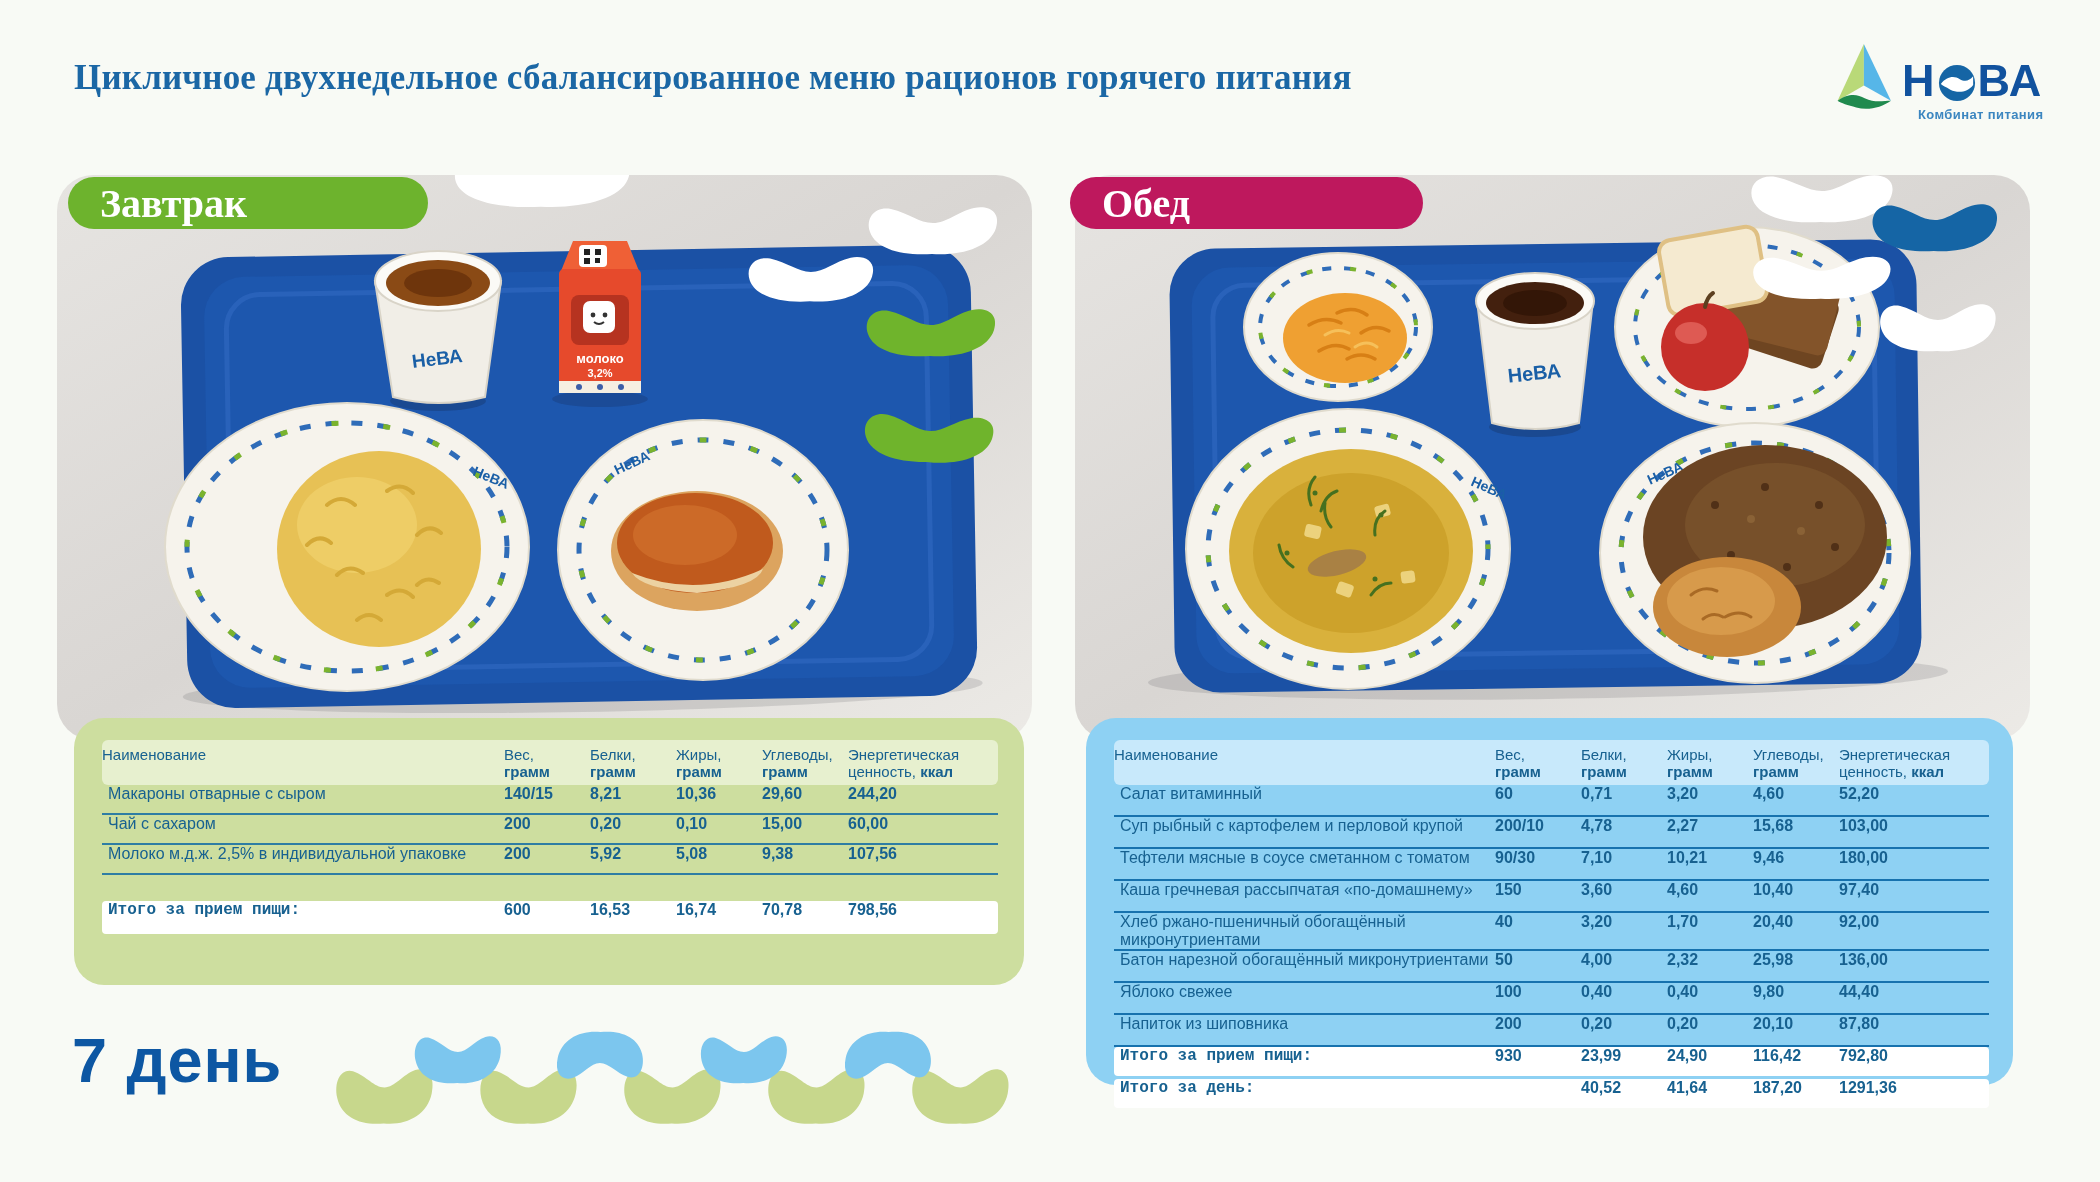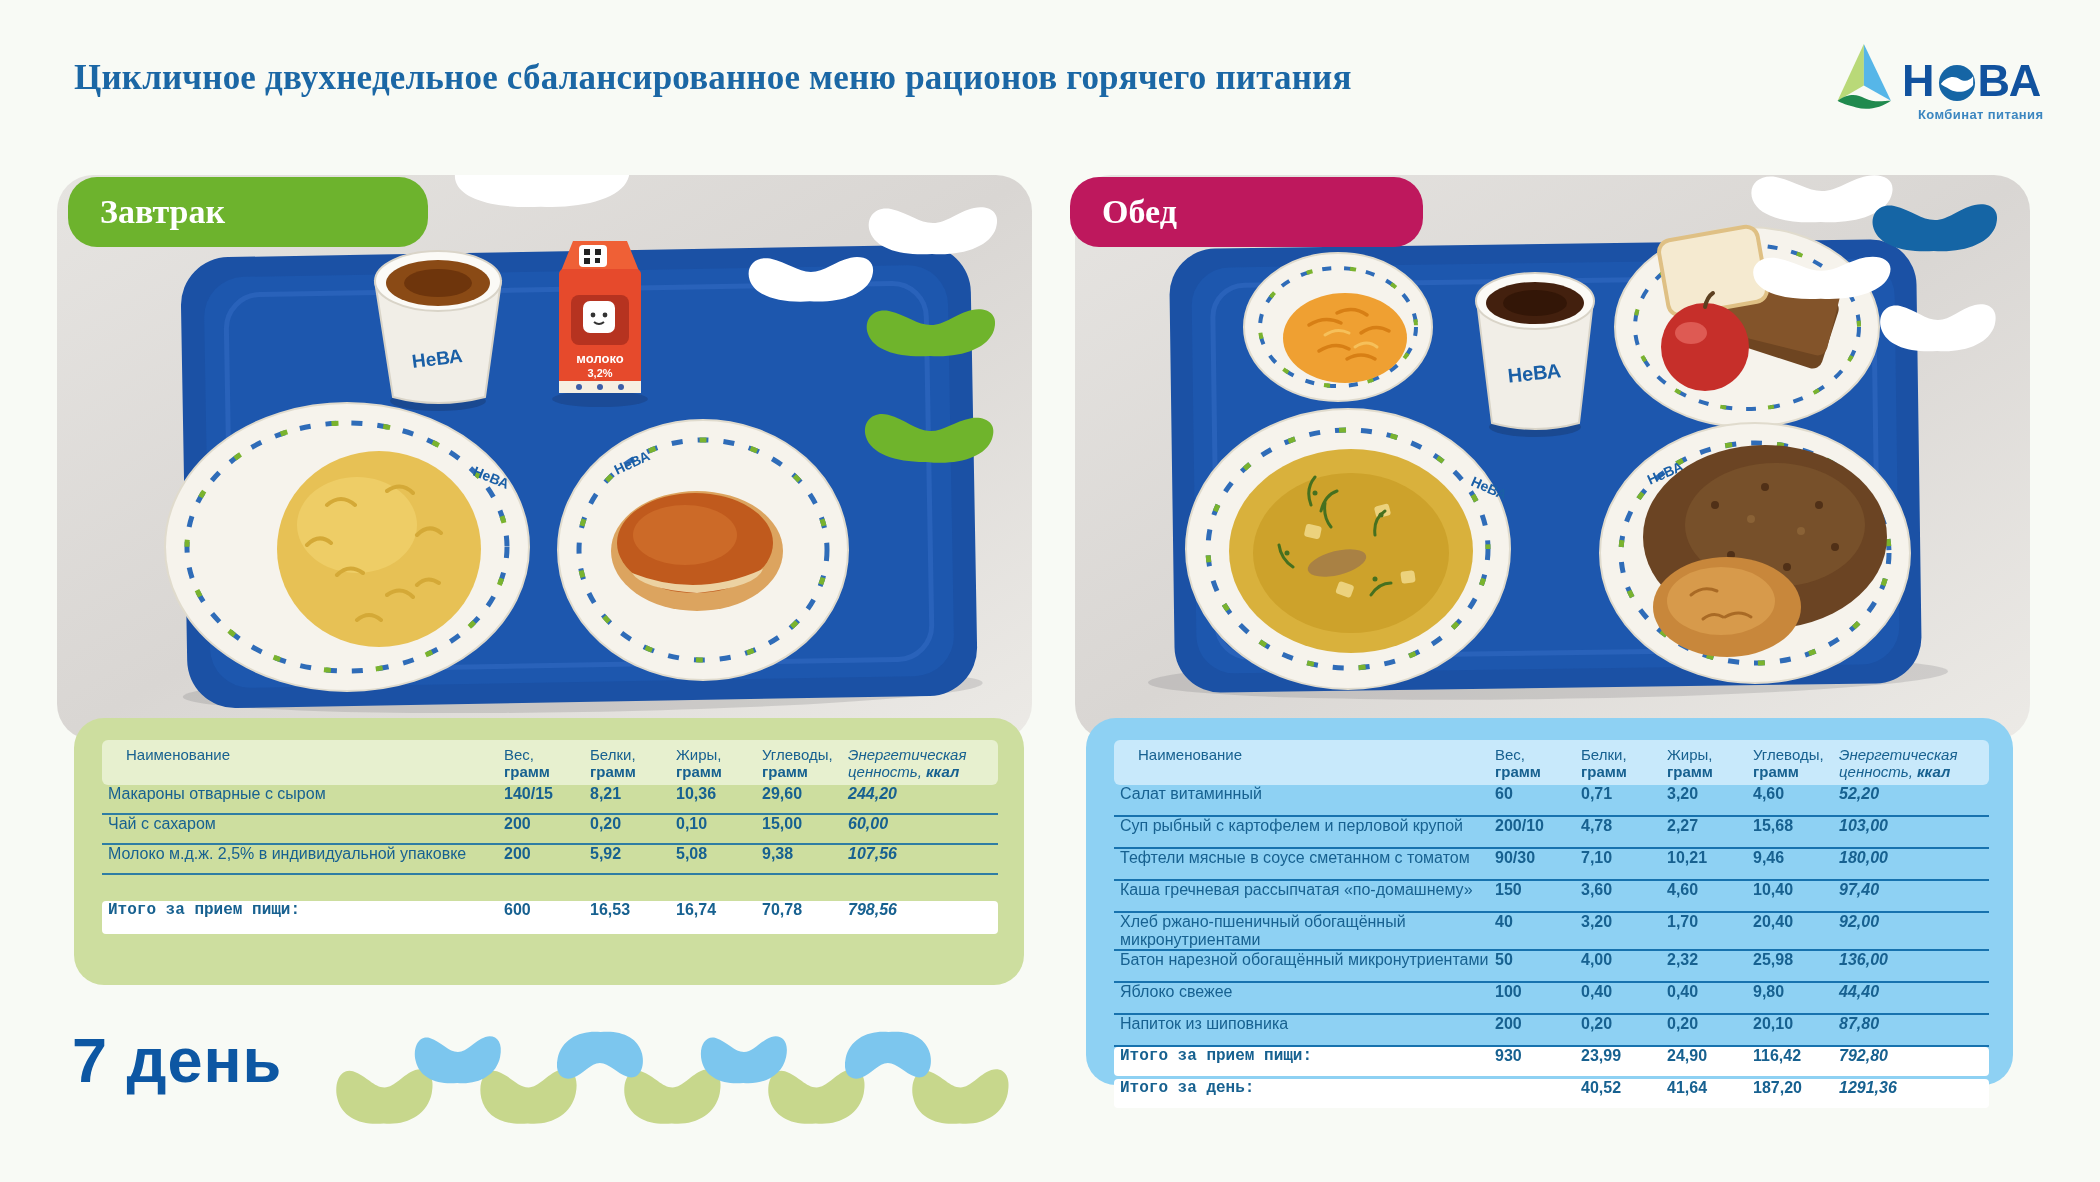--- a/index.html
+++ b/index.html
@@ -20,23 +20,23 @@
   .logo-sail{width:66px;height:82px;flex:0 0 auto;}
   .logo-textblock{margin-left:6px;margin-top:22px;}
   .logo-word{display:flex;align-items:center;font-weight:bold;font-size:45px;color:#11529e;line-height:1;letter-spacing:1px;}
   .logo-word .e-glyph{width:38px;height:38px;margin:4px 2px 0 2px;}
   .logo-sub{font-size:13px;color:#3c86c0;font-weight:bold;letter-spacing:.4px;margin-top:4px;padding-left:16px;}
   
   .photo{position:absolute;border-radius:36px;overflow:hidden;}
   .photo.breakfast{left:57px;top:175px;width:975px;height:565px;}
   .photo.lunch{left:1075px;top:175px;width:955px;height:565px;}
   .badge{
-    position:absolute;height:70px;border-radius:29px;z-index:5;
+    position:absolute;height:52px;border-radius:29px;z-index:5;
     display:flex;align-items:center;padding-left:32px;box-sizing:border-box;
-    font-family:"Liberation Serif", serif;font-weight:bold;font-size:34px;color:#fff;
+    font-family:"Liberation Serif", serif;font-weight:bold;font-size:40px;color:#fff;
   }
   .badge.green{left:68px;top:177px;width:360px;background:#6db32d;}
   .badge.blue{left:1070px;top:177px;width:353px;background:#be185d;}
   
   .panel{
     position:absolute;border-radius:30px;box-sizing:border-box;z-index:4;
     color:#176190;
   }
   .panel.green{left:74px;top:718px;width:950px;height:267px;background:#cdde9f;padding:22px 26px 20px 28px;}
   .panel.blue{left:1086px;top:718px;width:927px;height:367px;background:#8ed1f3;padding:22px 24px 8px 28px;}
@@ -48,23 +48,23 @@
   .th-unit b{font-weight:bold;}
   .tr{display:flex;align-items:flex-start;box-sizing:border-box;}
   .panel.green .tr{min-height:30px;border-bottom:2px solid #2e7da4;}
   .panel.blue .tr{min-height:32px;border-bottom:2px solid #1772ae;}
   .tr.total{background:#ffffff;border-radius:4px;border-bottom:none !important;font-weight:bold;}
   .panel.green .tr.total{min-height:33px;margin-top:26px;}
   .panel.blue .tr.total{min-height:29px;}
   .panel.blue .tr.total + .tr.total{margin-top:3px;}
   .td{font-size:16px;box-sizing:border-box;}
   .td.name{flex:1;padding-left:6px;}
-  .thead .c0{flex:1;padding-left:24px;}
+  .thead .c0{flex:1;padding-left:0;}
   .c1,.c2,.c3,.c4{width:86px;flex:0 0 auto;}
-  .c5{width:150px;flex:0 0 auto;font-style:italic;}
+  .c5{width:150px;flex:0 0 auto;}
   .td.num{font-weight:bold;}
   .tr.total .td.name{font-family:Liberation Mono, monospace;}
   
   .day-label{
     position:absolute;left:72px;top:1024px;
     font-size:63px;font-weight:bold;color:#0d57a3;letter-spacing:1px;
   }
   .bottom-waves{position:absolute;left:318px;top:1022px;}
 </style>
 </head>

